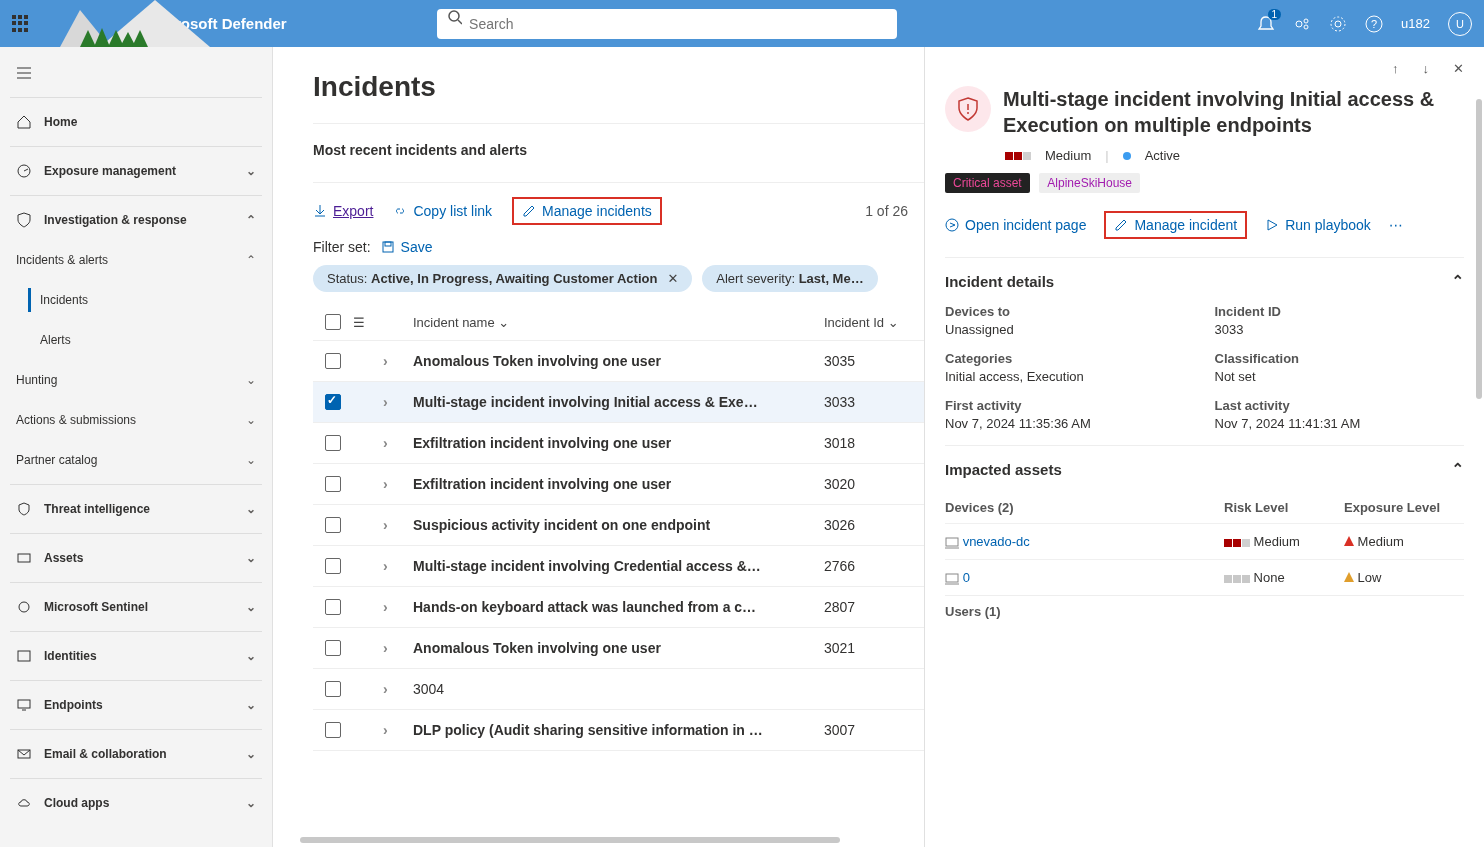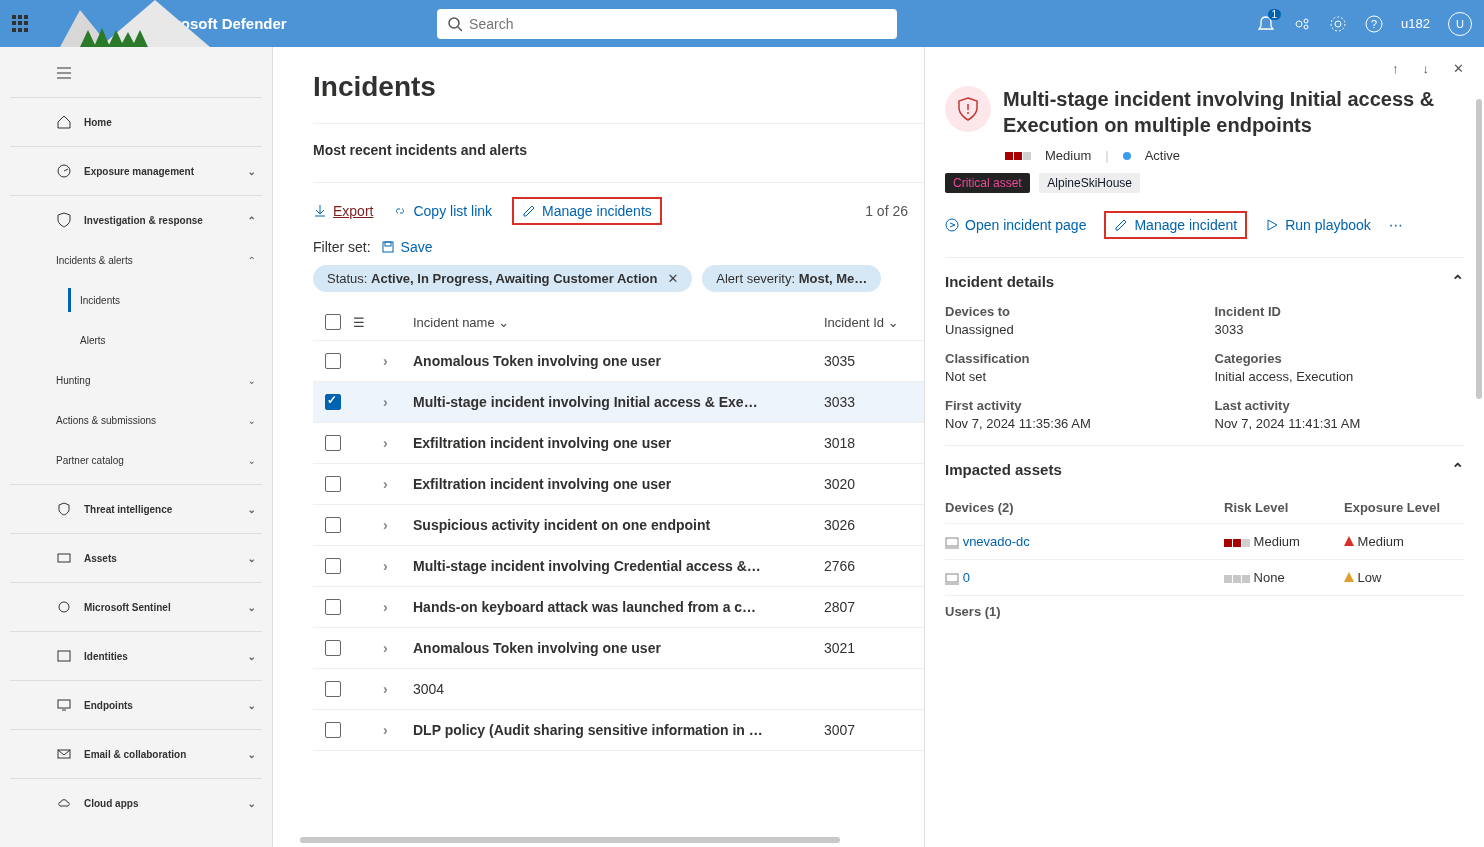--- a/index.html
+++ b/index.html
@@ -1,42 +1,42 @@
 <!DOCTYPE html>
 <html><head>
 <meta charset="utf-8">
 <style>
 * { box-sizing: border-box; margin: 0; padding: 0; }
 body { font-family: "Segoe UI", Arial, sans-serif; font-size: 13px; color: #323130; background: #fff; overflow: hidden; width: 1484px; height: 847px; position: relative; }
 .topbar { height: 47px; background: #4c94d6; display: flex; align-items: center; padding: 0 12px; position: relative; }
 .waffle { width: 18px; height: 18px; display:flex; flex-wrap:wrap; gap:2px; margin-right: 80px;}
 .waffle span{width:4px;height:4px;background:#323130;}
 .brand { color: #fff; font-size: 15px; font-weight: 600; margin-left: 40px; }
-.search { margin-left: 150px; background:#fff; border-radius:4px; height:30px; display:flex; align-items:center; padding:0 10px; width:460px; }
+.search { margin-left: 150px; background:#fff; border-radius:4px; height:30px; display:flex; padding:0 10px; width:460px; }
 .search input{border:none;outline:none;font-size:14px;width:100%;color:#555;}
 .top-right{margin-left:auto;display:flex;align-items:center;gap:18px;color:#fff;}
 .top-icon{width:18px;height:18px;position:relative;}
 .badge{position:absolute;top:-6px;right:-6px;background:#0063b1;color:#fff;border-radius:8px;font-size:10px;padding:0 4px;}
 .avatar{width:24px;height:24px;border:1px solid #fff;border-radius:50%;display:flex;align-items:center;justify-content:center;font-size:11px;color:#fff;}
 .content{display:flex;height:calc(100% - 47px);}
 .sidebar{width:273px;background:#f4f4f4;border-right:1px solid #e0e0e0;overflow-y:auto;padding-top:6px;}
-.side-item{display:flex;align-items:center;height:40px;padding:0 16px;cursor:pointer;gap:12px;font-size:10px;position:relative;margin-left:40px;}
+.side-item{display:flex;align-items:center;height:40px;padding:0 16px;cursor:pointer;gap:12px;font-size:12px;position:relative;}
 .side-item.heading{font-weight:600;}
 .side-item .chev{margin-left:auto;color:#605e5c;}
 .side-sub{padding-left:40px;}
 .side-sep{border-bottom:1px solid #ddd;margin:4px 10px;}
 .side-active{position:relative;}
 .side-active::before{content:"";position:absolute;left:28px;top:8px;bottom:8px;width:3px;background:#0063b1;}
 .main{flex:1;display:flex;overflow:hidden;}
 .center{flex:1;padding:24px 0 0 40px;overflow:hidden;display:flex;flex-direction:column;min-width:0;}
 .page-title{font-size:28px;font-weight:600;margin-bottom:20px;}
 .subtitle{font-size:14px;margin-bottom:24px;font-weight:600;border-top:1px solid #eee;padding-top:18px;}
 .toolbar{display:flex;align-items:center;gap:20px;border-top:1px solid #eee;padding:14px 0;font-size:14px;}
 .tool-item{color:#0063b1;display:flex;align-items:center;gap:6px;cursor:pointer;}
-.export{color:#7f1d1d;text-decoration:underline;}
+.export{color:#4c1d95;text-decoration:underline;}
 .manage-box{border:2px solid #d93025;padding:4px 8px;}
 .filter-row{display:flex;align-items:center;gap:10px;font-size:14px;margin-bottom:10px;}
 .chips{display:flex;gap:10px;margin-bottom:12px;}
 .chip{background:#d6e7f5;border-radius:14px;padding:6px 14px;font-size:13px;display:flex;align-items:center;gap:10px;white-space:nowrap;}
 .chip .close{color:#444;cursor:pointer;}
 .table-head{display:flex;align-items:center;padding:10px 0;border-bottom:1px solid #eee;font-size:13px;color:#444;}
 .col-check{width:40px;display:flex;justify-content:center;}
 .col-expand{width:30px;}
 .col-num{width:30px;}
 .col-name{flex:1;min-width:0;}
@@ -51,21 +51,21 @@
 .pane{width:560px;border-left:1px solid #e0e0e0;padding:14px 20px;overflow-y:auto;position:relative;}
 .pane-top{display:flex;justify-content:flex-end;gap:24px;color:#555;margin-bottom:10px;}
 .pane-header{display:flex;gap:12px;margin-bottom:10px;}
 .shield{width:46px;height:46px;border-radius:50%;background:#fde7eb;display:flex;align-items:center;justify-content:center;}
 .pane-title{font-size:20px;font-weight:600;line-height:1.3;}
 .meta-row{display:flex;align-items:center;gap:14px;margin:8px 0 10px 60px;font-size:13px;}
 .sev-box{display:flex;gap:1px;}
 .sq{width:8px;height:8px;}
 .tag{display:inline-block;padding:3px 8px;border-radius:2px;font-size:12px;margin-right:6px;}
 .tag.dark{background:#222;color:#ec4899;}
-.tag.light{background:#eee;color:#0f172a;}
+.tag.light{background:#eee;color:#a21caf;}
 .pane-actions{display:flex;align-items:center;gap:18px;margin:18px 0;font-size:14px;}
 .pa{color:#0063b1;display:flex;align-items:center;gap:6px;cursor:pointer;}
 .section-head{display:flex;justify-content:space-between;align-items:center;font-size:15px;font-weight:600;margin:14px 0;border-top:1px solid #eee;padding-top:14px;}
 .detail-grid{display:grid;grid-template-columns:1fr 1fr;gap:14px 20px;font-size:13px;}
 .dl{color:#555;font-size:13px;font-weight:600}
 .dv{color:#323130;margin-top:3px;}
 .dev-table{font-size:13px;}
 .dev-head{display:flex;color:#555;font-weight:600;padding:8px 0;}
 .dev-row{display:flex;align-items:flex-start;padding:10px 0;border-top:1px solid #f0f0f0;}
 .dc1{flex:1;}.dc2{width:120px;}.dc3{width:120px;}
@@ -291,21 +291,21 @@
             </svg>
             <span>Save</span>
           </div>
       </div>
       <div class="chips">
         <div class="chip">
             <span><span>Status: </span><b>Active, In Progress, Awaiting Customer Action</b></span>
             <span class="close">✕</span>
           </div>
         <div class="chip">
-            <span><span>Alert severity: </span><b>Most, Me…</b></span>
+            <span><span>Alert severity: </span><b>Last, Me…</b></span>
           </div>
       </div>
       <div class="table-head">
         <div class="col-check">
             <div class="checkbox"></div>
           </div>
         <div class="col-num">☰</div>
         <div class="col-expand"></div>
         <div class="col-name"><span>Incident name</span> <span>⌄</span></div>
         <div class="col-id"><span>Incident Id</span> <span>⌄</span></div>
@@ -466,26 +466,26 @@
       <div class="detail-grid">
         <div>
             <div class="dl">Devices to</div>
             <div class="dv">Unassigned</div>
           </div>
         <div>
             <div class="dl">Incident ID</div>
             <div class="dv">3033</div>
           </div>
         <div>
+            <div class="dl">Categories</div>
+            <div class="dv">Initial access, Execution</div>
+          </div>
+        <div>
             <div class="dl">Classification</div>
             <div class="dv">Not set</div>
-          </div>
-        <div>
-            <div class="dl">Categories</div>
-            <div class="dv">Initial access, Execution</div>
           </div>
         <div>
             <div class="dl">First activity</div>
             <div class="dv">Nov 7, 2024 11:35:36 AM</div>
           </div>
         <div>
             <div class="dl">Last activity</div>
             <div class="dv">Nov 7, 2024 11:41:31 AM</div>
           </div>
       </div>

